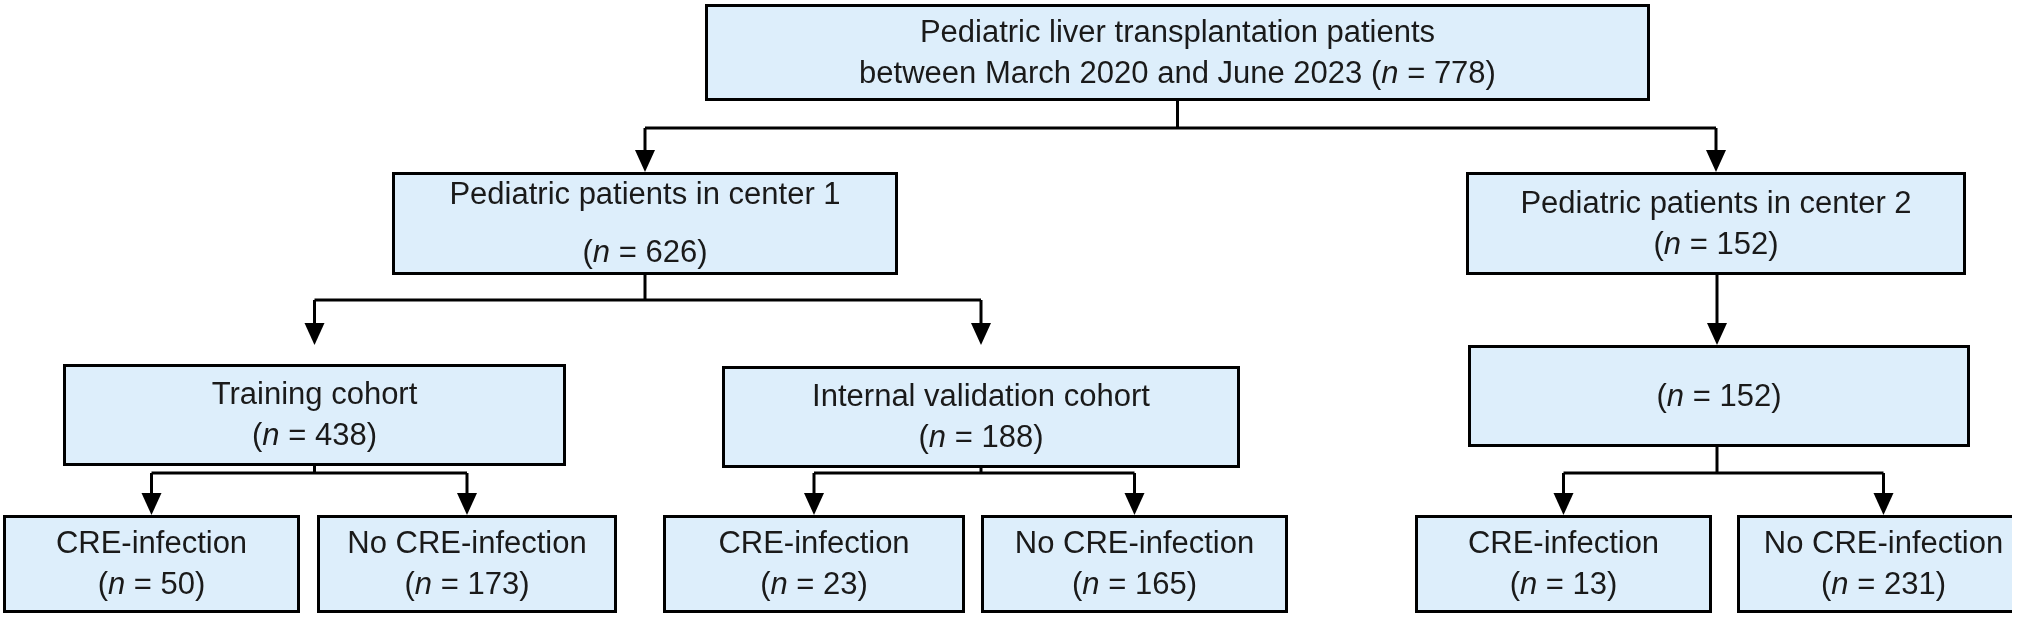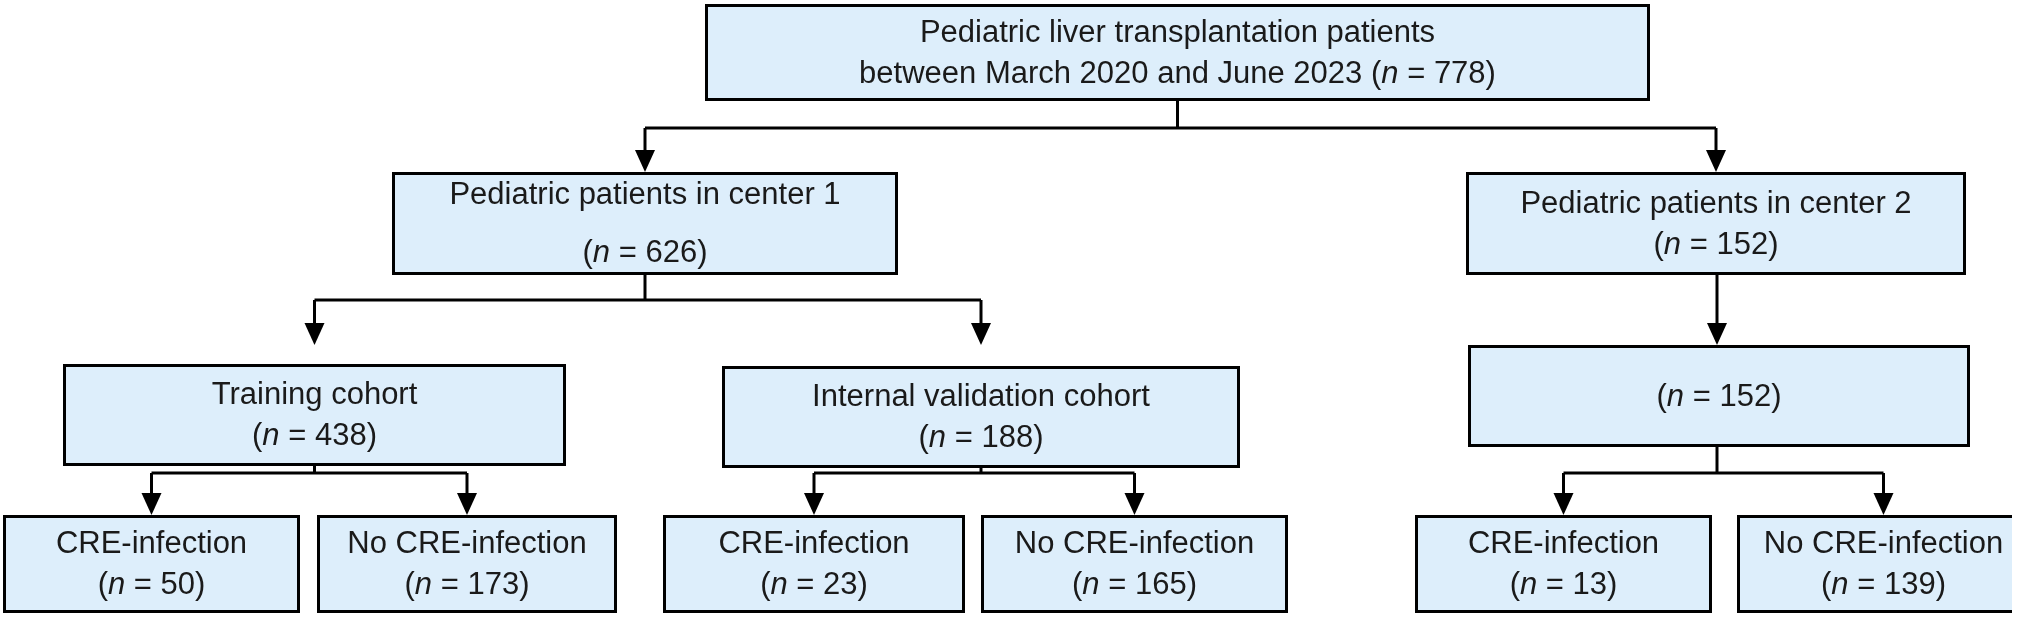--- a/index.html
+++ b/index.html
@@ -133,16 +133,16 @@
     <div class="l2"><span></span><span>(</span><i>n</i><span> = </span><span>165</span><span>)</span></div>
   </div>
 
   <div class="node" style="left:1415px;top:515px;width:297px;height:98px;">
     <div class="l1">CRE-infection</div>
     <div class="l2"><span></span><span>(</span><i>n</i><span> = </span><span>13</span><span>)</span></div>
   </div>
 
   <div class="node" style="left:1737px;top:515px;width:293px;height:98px;">
     <div class="l1">No CRE-infection</div>
-    <div class="l2"><span></span><span>(</span><i>n</i><span> = </span><span>139</span><span>)</span></div>
+    <div class="l2"><span></span><span>(</span><i>n</i><span> = </span><span>231</span><span>)</span></div>
   </div>
 
 </div>
 
 </body></html>

